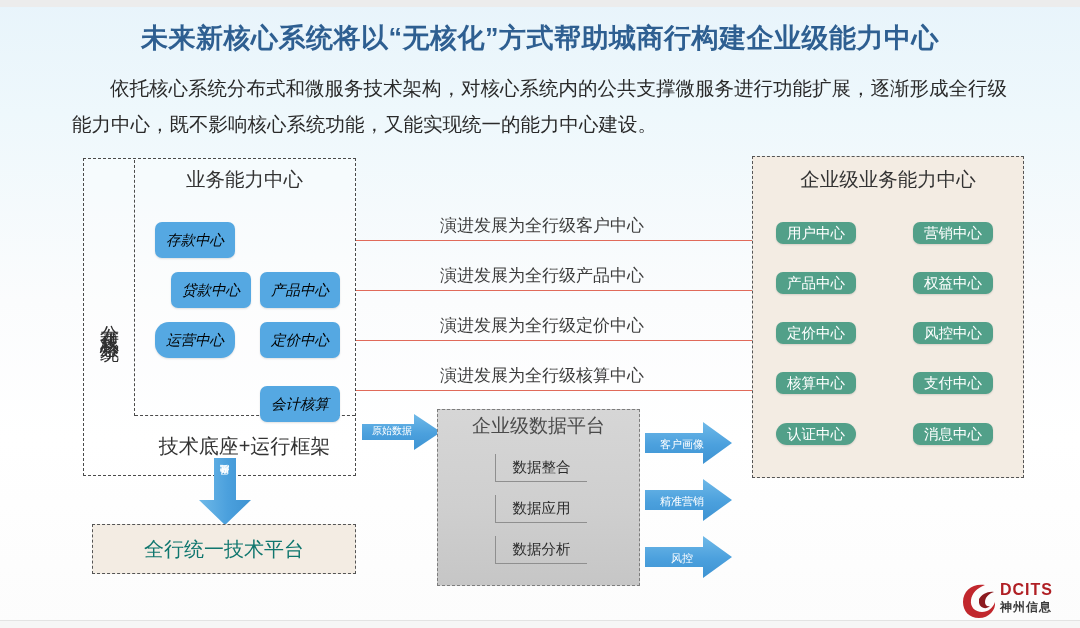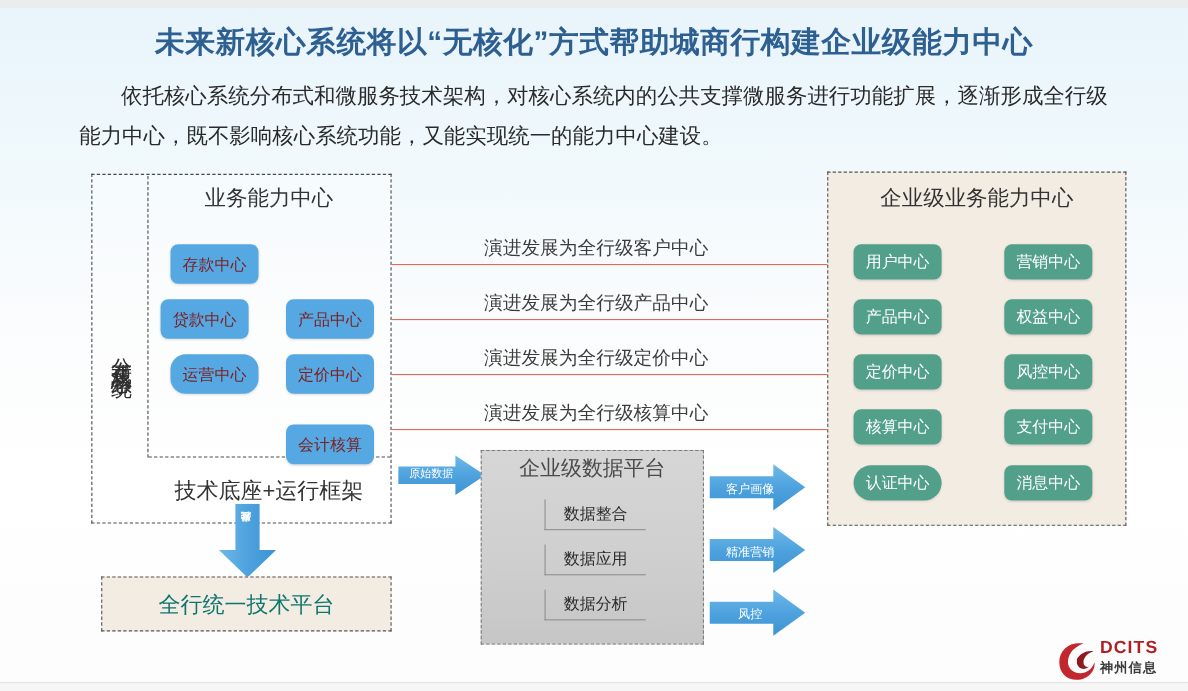--- a/index.html
+++ b/index.html
@@ -66,38 +66,39 @@
   #bizSplitH {
     position: absolute; left: 135px; top: 415px; width: 220px; height: 0;
     border-top: 1.6px dashed #4a4a4a;
   }
 
   .bbox {
     position: absolute;
     width: 80px; height: 36px;
     background: #55a8e2;
     border-radius: 7px;
-    color: #7f1d1d; font-size: 14.5px;
+    color: #000000; font-size: 14.5px;
     display: flex; align-items: center; justify-content: center;
     box-shadow: 0 1px 2px rgba(0,0,0,0.12);
+    font-style: italic;
   }
 
   
   #rightOuter {
     position: absolute; left: 752px; top: 156px; width: 272px; height: 322px;
     border: 1.6px dashed #555;
     background: #f3ece3;
   }
   #rightTitle {
     position: absolute; left: 752px; top: 166px; width: 272px;
     text-align: center; font-size: 19.5px; color: #333;
   }
   .gbox {
     position: absolute;
-    width: 80px; height: 32px;
+    width: 80px; height: 22px;
     background: #52a089;
     border-radius: 7px;
     color: #fff; font-size: 14.5px;
     display: flex; align-items: center; justify-content: center;
     box-shadow: 0 1px 2px rgba(0,0,0,0.12);
   }
 
   
   .evoLabel {
     position: absolute; width: 340px; text-align: center;
@@ -186,21 +187,21 @@
 
   <div id="leftOuter"></div>
   <div id="bizSplitV"></div>
   <div id="bizSplitH"></div>
 
   <div id="vertLabel">分布式核心系统</div>
 
   <div id="bizCenterTitle">业务能力中心</div>
 
   <div class="bbox" style="left:155px; top:222px;">存款中心</div>
-  <div class="bbox" style="left:146px; top:272px;">贷款中心</div>
+  <div class="bbox" style="left:171px; top:272px;">贷款中心</div>
   <div class="bbox" style="left:155px; top:322px;border-radius:14px;">运营中心</div>
 
   <div class="bbox" style="left:260px; top:272px;">产品中心</div>
   <div class="bbox" style="left:260px; top:322px;">定价中心</div>
   <div class="bbox" style="left:260px; top:372px;margin-top:14px;">会计核算</div>
 
   <div id="techBase">技术底座+运行框架</div>
 
   <div class="evoLabel" style="left:372px; top:214px;">演进发展为全行级客户中心</div>
   <div class="evoLine" style="left:356px; top:240px; width:400px;"></div>

